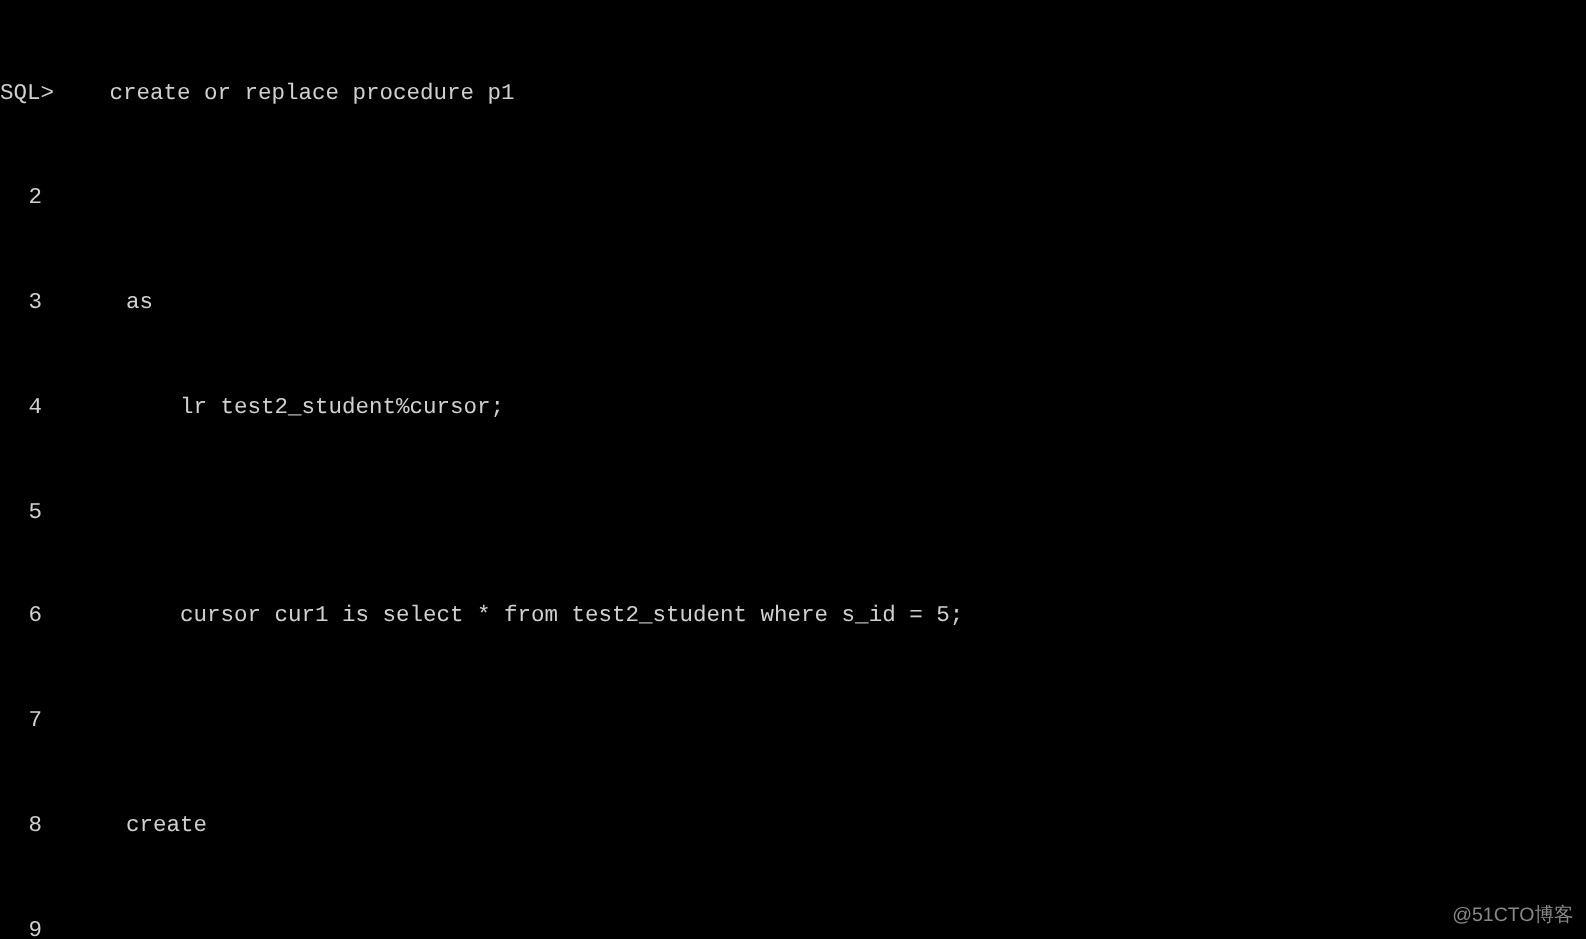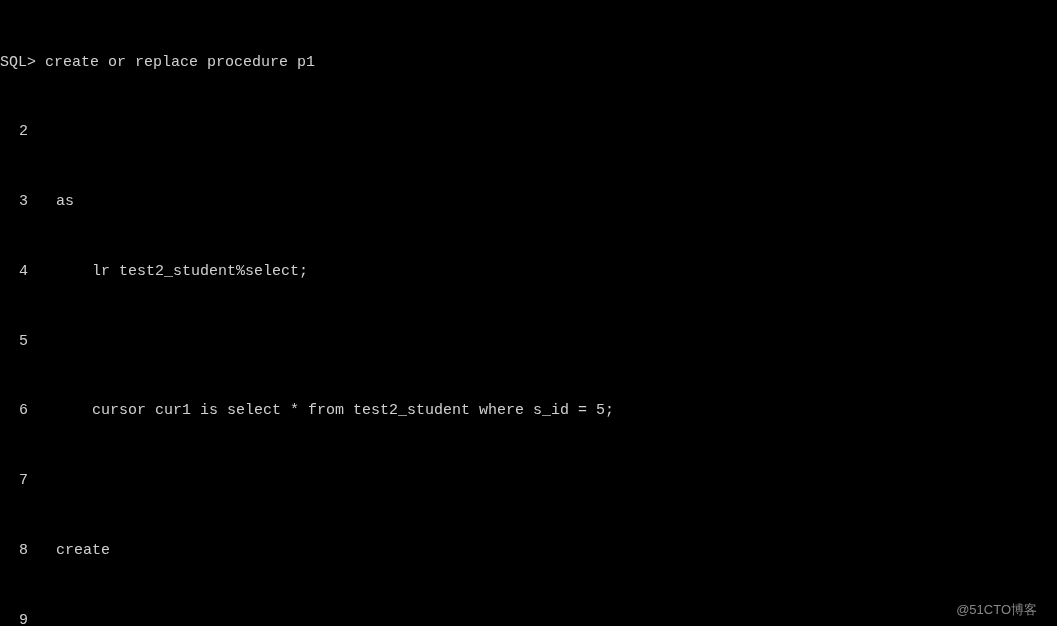--- a/index.html
+++ b/index.html
@@ -18,60 +18,61 @@
       height: 626px;
       position: relative;
       overflow: hidden;
     }
     .terminal {
       white-space: pre;
     }
     .line {
       display: flex;
       min-height: 23px;
+      gap: 28px;
     }
     .line-num {
       display: inline-block;
       width: 38px;
       text-align: right;
       padding-right: 10px;
       color: #d0d0d0;
     }
     .prompt {
       display: inline-block;
       color: #d0d0d0;
     }
     .code-text {
       color: #d0d0d0;
       text-align: center;
     }
     .watermark {
       position: absolute;
       bottom: 6px;
-      right: 20px;
+      right: 8px;
       color: #888888;
       font-size: 13px;
       font-family: sans-serif;
     }
   </style>
 </head>
 <body>
 
 <div class="terminal">
   <div class="line">
     <span class="prompt">SQL&gt;</span><span class="code-text"> create or replace procedure p1</span>
   </div>
   <div class="line">
     <span class="line-num">2</span><span class="code-text"></span>
   </div>
   <div class="line">
     <span class="line-num">3</span><span class="code-text">  as</span>
   </div>
   <div class="line">
-    <span class="line-num">4</span><span class="code-text">      lr test2_student%select;</span>
+    <span class="line-num">4</span><span class="code-text">      lr test2_student%cursor;</span>
   </div>
   <div class="line">
     <span class="line-num">5</span><span class="code-text"></span>
   </div>
   <div class="line">
     <span class="line-num">6</span><span class="code-text">      cursor cur1 is select * from test2_student where s_id = 5;</span>
   </div>
   <div class="line">
     <span class="line-num">7</span><span class="code-text"></span>
   </div>

